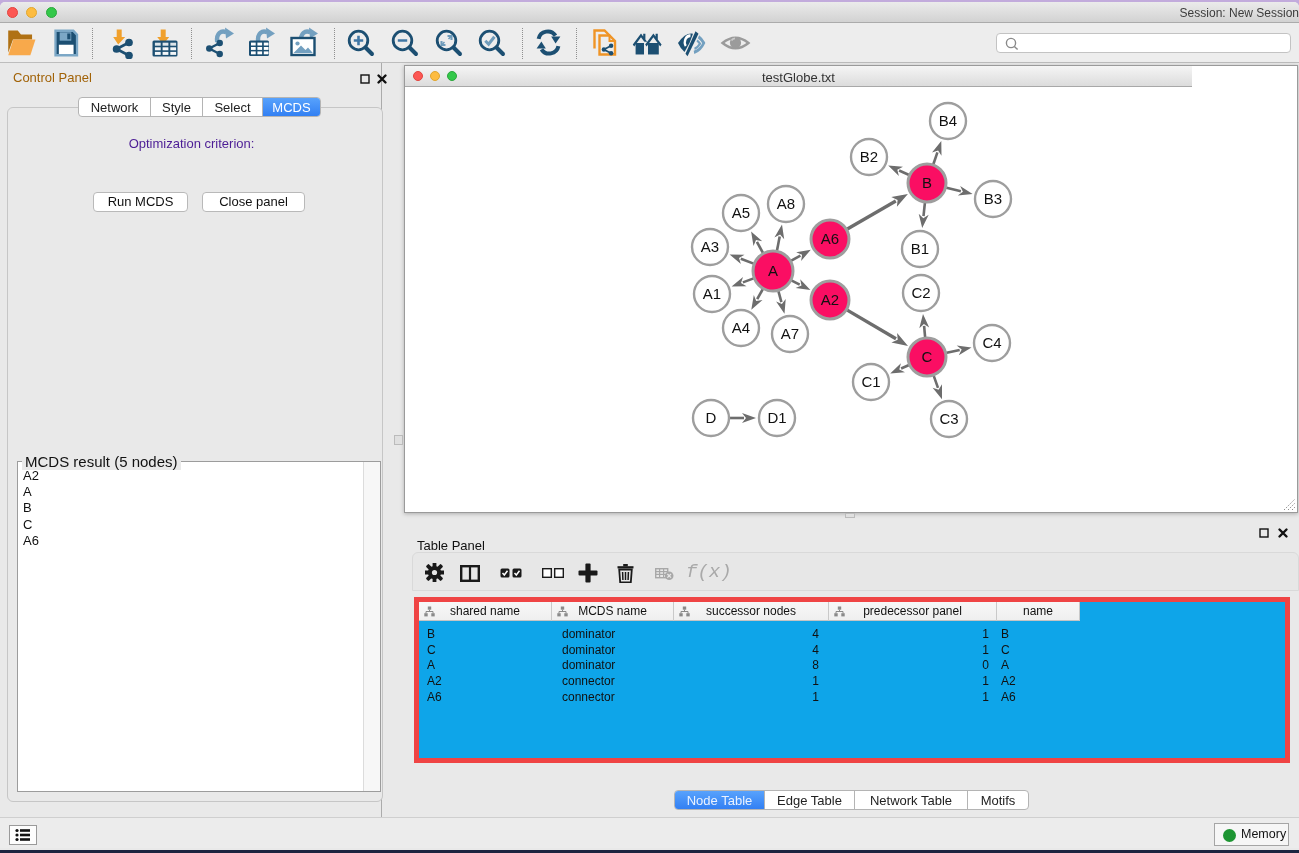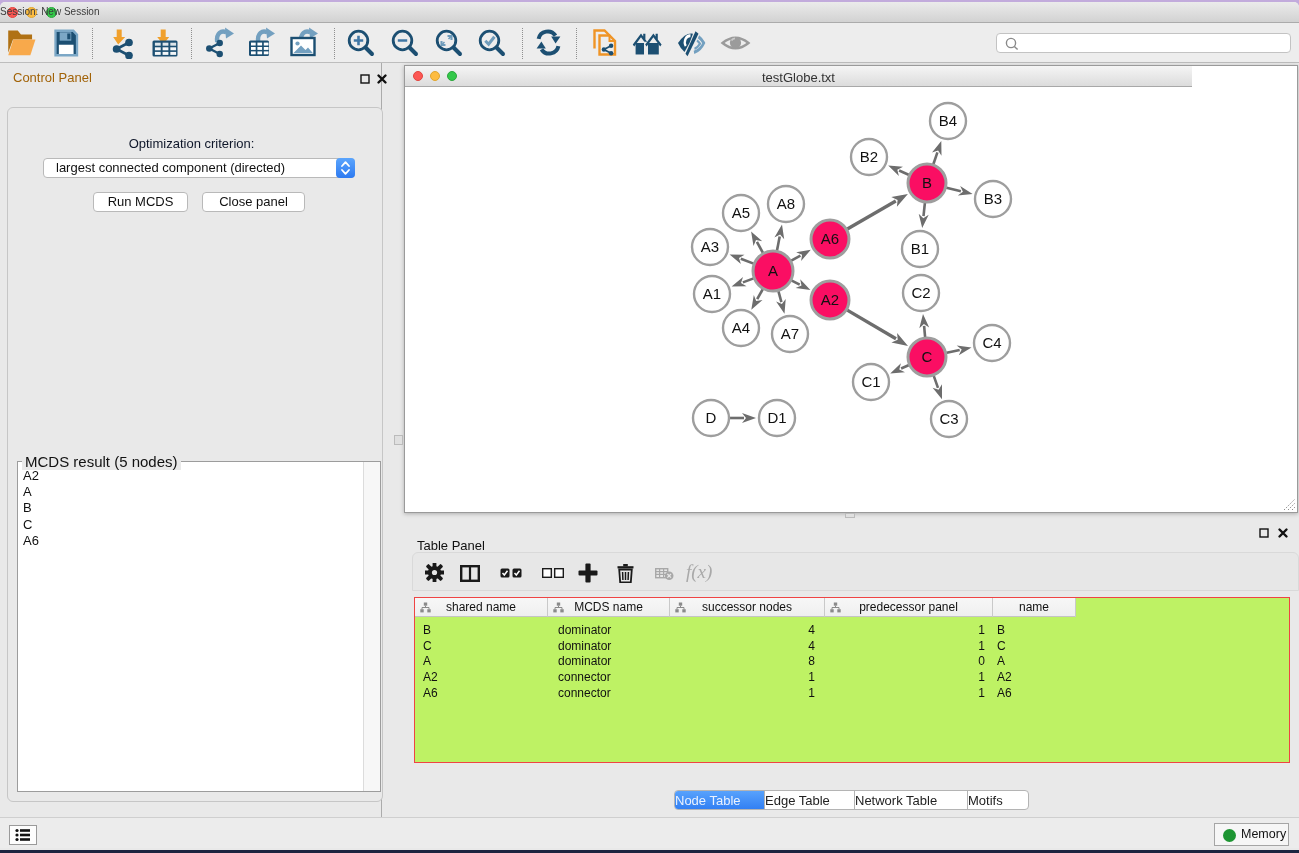--- a/index.html
+++ b/index.html
@@ -5,58 +5,58 @@
 body{font-family:"Liberation Sans",sans-serif;background:#1c2440;position:relative}
 .abs{position:absolute}
 #desktop-top{left:0;top:0;width:1299px;height:9px;background:#c2abdc}
 #appwin{left:0;top:2px;width:1299px;height:848px;background:#e9e9e9;border-radius:5px 5px 0 0;overflow:hidden}
 #titlebar{left:0;top:0;width:1299px;height:21px;background:linear-gradient(#ebebeb,#d2d2d2);border-bottom:1px solid #ababab;border-radius:5px 5px 0 0}
 .tl{border-radius:50%}
 #titlebar .tl{width:11px;height:11px;top:5px}
 .tl.red{background:#fc5753;border:1px solid #e2443f}
 .tl.yel{background:#fdbc40;border:1px solid #e0a62f}
 .tl.grn{background:#34c84a;border:1px solid #2ca73d}
-#title-text{width:100%;text-align:left;top:4px;font-size:10px;color:#3c3c3c}
+#title-text{width:100%;text-align:right;top:4px;font-size:12px;color:#3c3c3c}
 #toolbar{left:0;top:21px;width:1299px;height:40px;background:#ededed;border-bottom:1px solid #bdbdbd}
 .tsep{top:5px;height:31px;width:0;border-left:1px dotted #8f8f8f}
 #searchbox{left:996px;top:10px;width:295px;height:20px;background:#fff;border:1px solid #c3c3c3;border-radius:4px}
 #main{left:0;top:61px;width:1299px;height:754px;background:#e9e9e9}
 #cp-border{left:381px;top:0;width:1px;height:754px;background:#ababab}
 #cp-title{left:13px;top:7px;font-size:13px;color:#a16207}
 #cp-panel{left:7px;top:44px;width:376px;height:695px;border:1px solid #c6c6c6;border-radius:6px;background:#e9e9e9}
 #cp-tabs{left:78px;top:34px;height:20px;display:flex;border:1px solid #b4b4b4;border-radius:4px;background:#fff;overflow:hidden}
 .cptab{height:20px;line-height:19px;font-size:13px;color:#222;text-align:center;border-right:1px solid #b4b4b4}
 .cptab:last-child{border-right:none}
 .cptab.sel{background:linear-gradient(#58a2fc,#2e7cf2);color:#fff}
-#optlabel{left:0;width:383px;text-align:center;top:73px;font-size:13px;color:#0f172a}
+#optlabel{left:0;width:383px;text-align:center;top:73px;font-size:13px;color:#4c1d95}
 #dropdown{left:43px;top:95px;width:312px;height:20px;background:#fff;border:1px solid #b9b9b9;border-radius:4px;font-size:13px;line-height:18px;padding-left:12px;color:#111}
 #dd-btn{right:-1px;top:-1px;width:19px;height:20px;border-radius:4px;background:linear-gradient(#5ba5fd,#2d7af1)}
 .btn{height:20px;background:#fff;border:1px solid #b9b9b9;border-radius:4px;font-size:13px;text-align:center;line-height:18px;color:#111}
 #fieldset{left:17px;top:398px;width:364px;height:331px}
 #fs-legend{left:5px;top:-8px;background:#e9e9e9;padding:0 3px;font-size:15px;color:#111}
 #fs-border{left:0;top:0;width:364px;height:331px;border:1px solid #9c9c9c;background:#fff}
 #fs-list{left:1px;top:1px;width:345px;height:329px;background:#fff;font-size:13px;color:#111;padding:6px 0 0 5px;line-height:16.2px}
 #fs-scroll{right:1px;top:1px;width:17px;height:329px;background:#f7f7f7;border-left:1px solid #dcdcdc}
 #graphwin{left:404px;top:2px;width:894px;height:448px;background:#fff;border:1px solid #9a9a9a;box-shadow:0 1px 4px rgba(0,0,0,.25)}
 #gw-titlebar{left:0;top:0;width:787px;height:21px;background:linear-gradient(#f5f5f5,#dcdcdc);border-bottom:1px solid #a8a8a8}
 #gw-titlebar .tl{width:10px;height:10px;top:5px}
 #gw-title{width:100%;text-align:center;top:4px;font-size:13px;color:#333}
 #splitter-l{left:394px;top:372px;width:9px;height:10px;background:#e0e0e0;border:1px solid #bbb}
 #splitter-b{left:845px;top:450px;width:10px;height:5px;background:#e0e0e0;border:1px solid #bbb}
 #tablepanel{left:392px;top:451px;width:907px;height:303px}
 #tp-title{left:25px;top:24px;font-size:13px;color:#111}
 #tp-toolbar{left:20px;top:38px;width:887px;height:39px;background:#e7e7e7;border:1px solid #d9d9d9;border-radius:6px 6px 0 0}
-#tp-table{left:22px;top:83px;width:876px;height:166px;background:#bef264;border:1px solid #ef4444}
+#tp-table{left:22px;top:83px;width:876px;height:166px;background:#0ea5e9;border:5px solid #ef4444}
 #tp-header{left:0;top:0;width:661px;height:19px;background:linear-gradient(#f7f7f7,#efefef);border-bottom:1px solid #c4c4c4;font-size:12px;color:#111}
 .th{position:absolute;top:0;height:19px;border-right:1px solid #c9c9c9;text-align:center;line-height:18px}
 .th svg{vertical-align:-3px}
 .trow{position:absolute;font-size:12px;color:#111;height:16px;line-height:16px;width:876px}
 .cell{position:absolute;top:0}
 #tp-tabs{left:282px;top:276px;height:20px;display:flex;border:1px solid #b4b4b4;border-radius:4px;background:#fff;overflow:hidden}
-.btab{height:20px;line-height:19px;font-size:13px;color:#222;border-right:1px solid #b4b4b4}
+.btab{height:20px;line-height:19px;font-size:13px;color:#222;text-align:center;border-right:1px solid #b4b4b4}
 .btab:last-child{border-right:none}
 .btab.sel{background:linear-gradient(#58a2fc,#2e7cf2);color:#eaf2ff}
 #bottombar{left:0;top:815px;width:1299px;height:31px;background:#ececec;border-top:1px solid #cfcfcf}
 #listbtn{left:9px;top:7px;width:28px;height:20px;background:#fdfdfd;border:1px solid #9a9a9a}
 #membtn{left:1214px;top:5px;width:75px;height:23px;background:#f6f6f6;border:1px solid #a5a5a5;font-size:12.5px;color:#111;line-height:21px}
 #memdot{left:8px;top:5px;width:13px;height:13px;border-radius:50%;background:#1d9532}
 </style></head>
 <body>
 <div class="abs" id="desktop-top"></div>
 <div class="abs" id="appwin">
@@ -208,27 +208,27 @@
 <div class="abs" id="main">
   <div class="abs" id="cp-border"></div>
   <div class="abs" id="cp-title">Control Panel</div>
   <svg class="abs" style="left:360px;top:11px" width="10" height="10" viewBox="0 0 10 10">
         <rect x="1" y="1" width="8" height="8" fill="none" stroke="#111" stroke-width="1.4"></rect>
       </svg>
   <svg class="abs" style="left:376px;top:10px" width="12" height="12" viewBox="0 0 12 12">
         <path d="M2.5 2.5 L9.5 9.5 M9.5 2.5 L2.5 9.5" stroke="#111" stroke-width="2.4" stroke-linecap="round"></path>
       </svg>
   <div class="abs" id="cp-panel"></div>
+  <div class="abs" id="cp-tabs">
+    <div class="cptab" style="width:72px">Network</div>
+    <div class="cptab" style="width:52px">Style</div>
+    <div class="cptab" style="width:60px">Select</div>
+    <div class="cptab sel" style="width:57px">MCDS</div>
+  </div>
   <div class="abs" id="optlabel">Optimization criterion:</div>
-  <div class="abs" id="dropdown">largest connected component (directed)
-    <div class="abs" id="dd-btn"><svg width="19" height="20" viewBox="0 0 19 20">
-            <path d="M6 8 L9.5 4.2 L13 8" fill="none" stroke="#fff" stroke-width="1.8" stroke-linejoin="round" stroke-linecap="round"></path>
-            <path d="M6 12 L9.5 15.8 L13 12" fill="none" stroke="#fff" stroke-width="1.8" stroke-linejoin="round" stroke-linecap="round"></path>
-          </svg></div>
-  </div>
   <div class="abs btn" style="left:93px;top:129px;width:95px">Run MCDS</div>
   <div class="abs btn" style="left:202px;top:129px;width:103px">Close panel</div>
   <div class="abs" id="fieldset">
     <div class="abs" id="fs-border"></div>
     <div class="abs" id="fs-list">A2<br>A<br>B<br>C<br>A6</div>
     <div class="abs" id="fs-scroll"></div>
     <div class="abs" id="fs-legend">MCDS result (5 nodes)</div>
   </div>
   <div class="abs" id="graphwin">
     <div class="abs" id="gw-titlebar">
@@ -376,21 +376,21 @@
           </svg>
       <svg class="abs" style="left:242px;top:13px" width="19" height="15" viewBox="0 0 19 15">
             <rect x="0.7" y="2.7" width="12" height="9" fill="none" stroke="#a8a8a8" stroke-width="1.4"></rect>
             <line x1="0.7" y1="5.6" x2="12.7" y2="5.6" stroke="#a8a8a8" stroke-width="1.2"></line>
             <line x1="0.7" y1="8.4" x2="12.7" y2="8.4" stroke="#a8a8a8" stroke-width="1.2"></line>
             <line x1="4.6" y1="2.7" x2="4.6" y2="11.7" stroke="#a8a8a8" stroke-width="1.2"></line>
             <line x1="8.6" y1="2.7" x2="8.6" y2="11.7" stroke="#a8a8a8" stroke-width="1.2"></line>
             <circle cx="14.2" cy="9.8" r="4.3" fill="#a8a8a8"></circle>
             <path d="M12.4 8 L16 11.6 M16 8 L12.4 11.6" stroke="#e7e7e7" stroke-width="1.3"></path>
           </svg>
-      <span class="abs" style="left:273px;top:8px;font-family:Liberation Serif, serif;font-style:italic;font-size:19px;color:#a9a9a9">f(x)</span>
+      <span class="abs" style="left:273px;top:8px;font-family:Liberation Mono, monospace;font-style:italic;font-size:19px;color:#a9a9a9">f(x)</span>
     </div>
     <div class="abs" id="tp-table">
       <div class="abs" id="tp-header">
         <div class="th" style="left:0;width:133px"><svg width="11" height="11" viewBox="0 0 11 11" style="position:absolute;left:5px;top:4px">
                 <g fill="#8a8a8a">
                   <rect x="3.8" y="0.5" width="3.4" height="3.2"></rect>
                   <rect x="0.3" y="7.2" width="3.4" height="3.2"></rect>
                   <rect x="7.3" y="7.2" width="3.4" height="3.2"></rect>
                 </g>
                 <g stroke="#8a8a8a" stroke-width="1">

